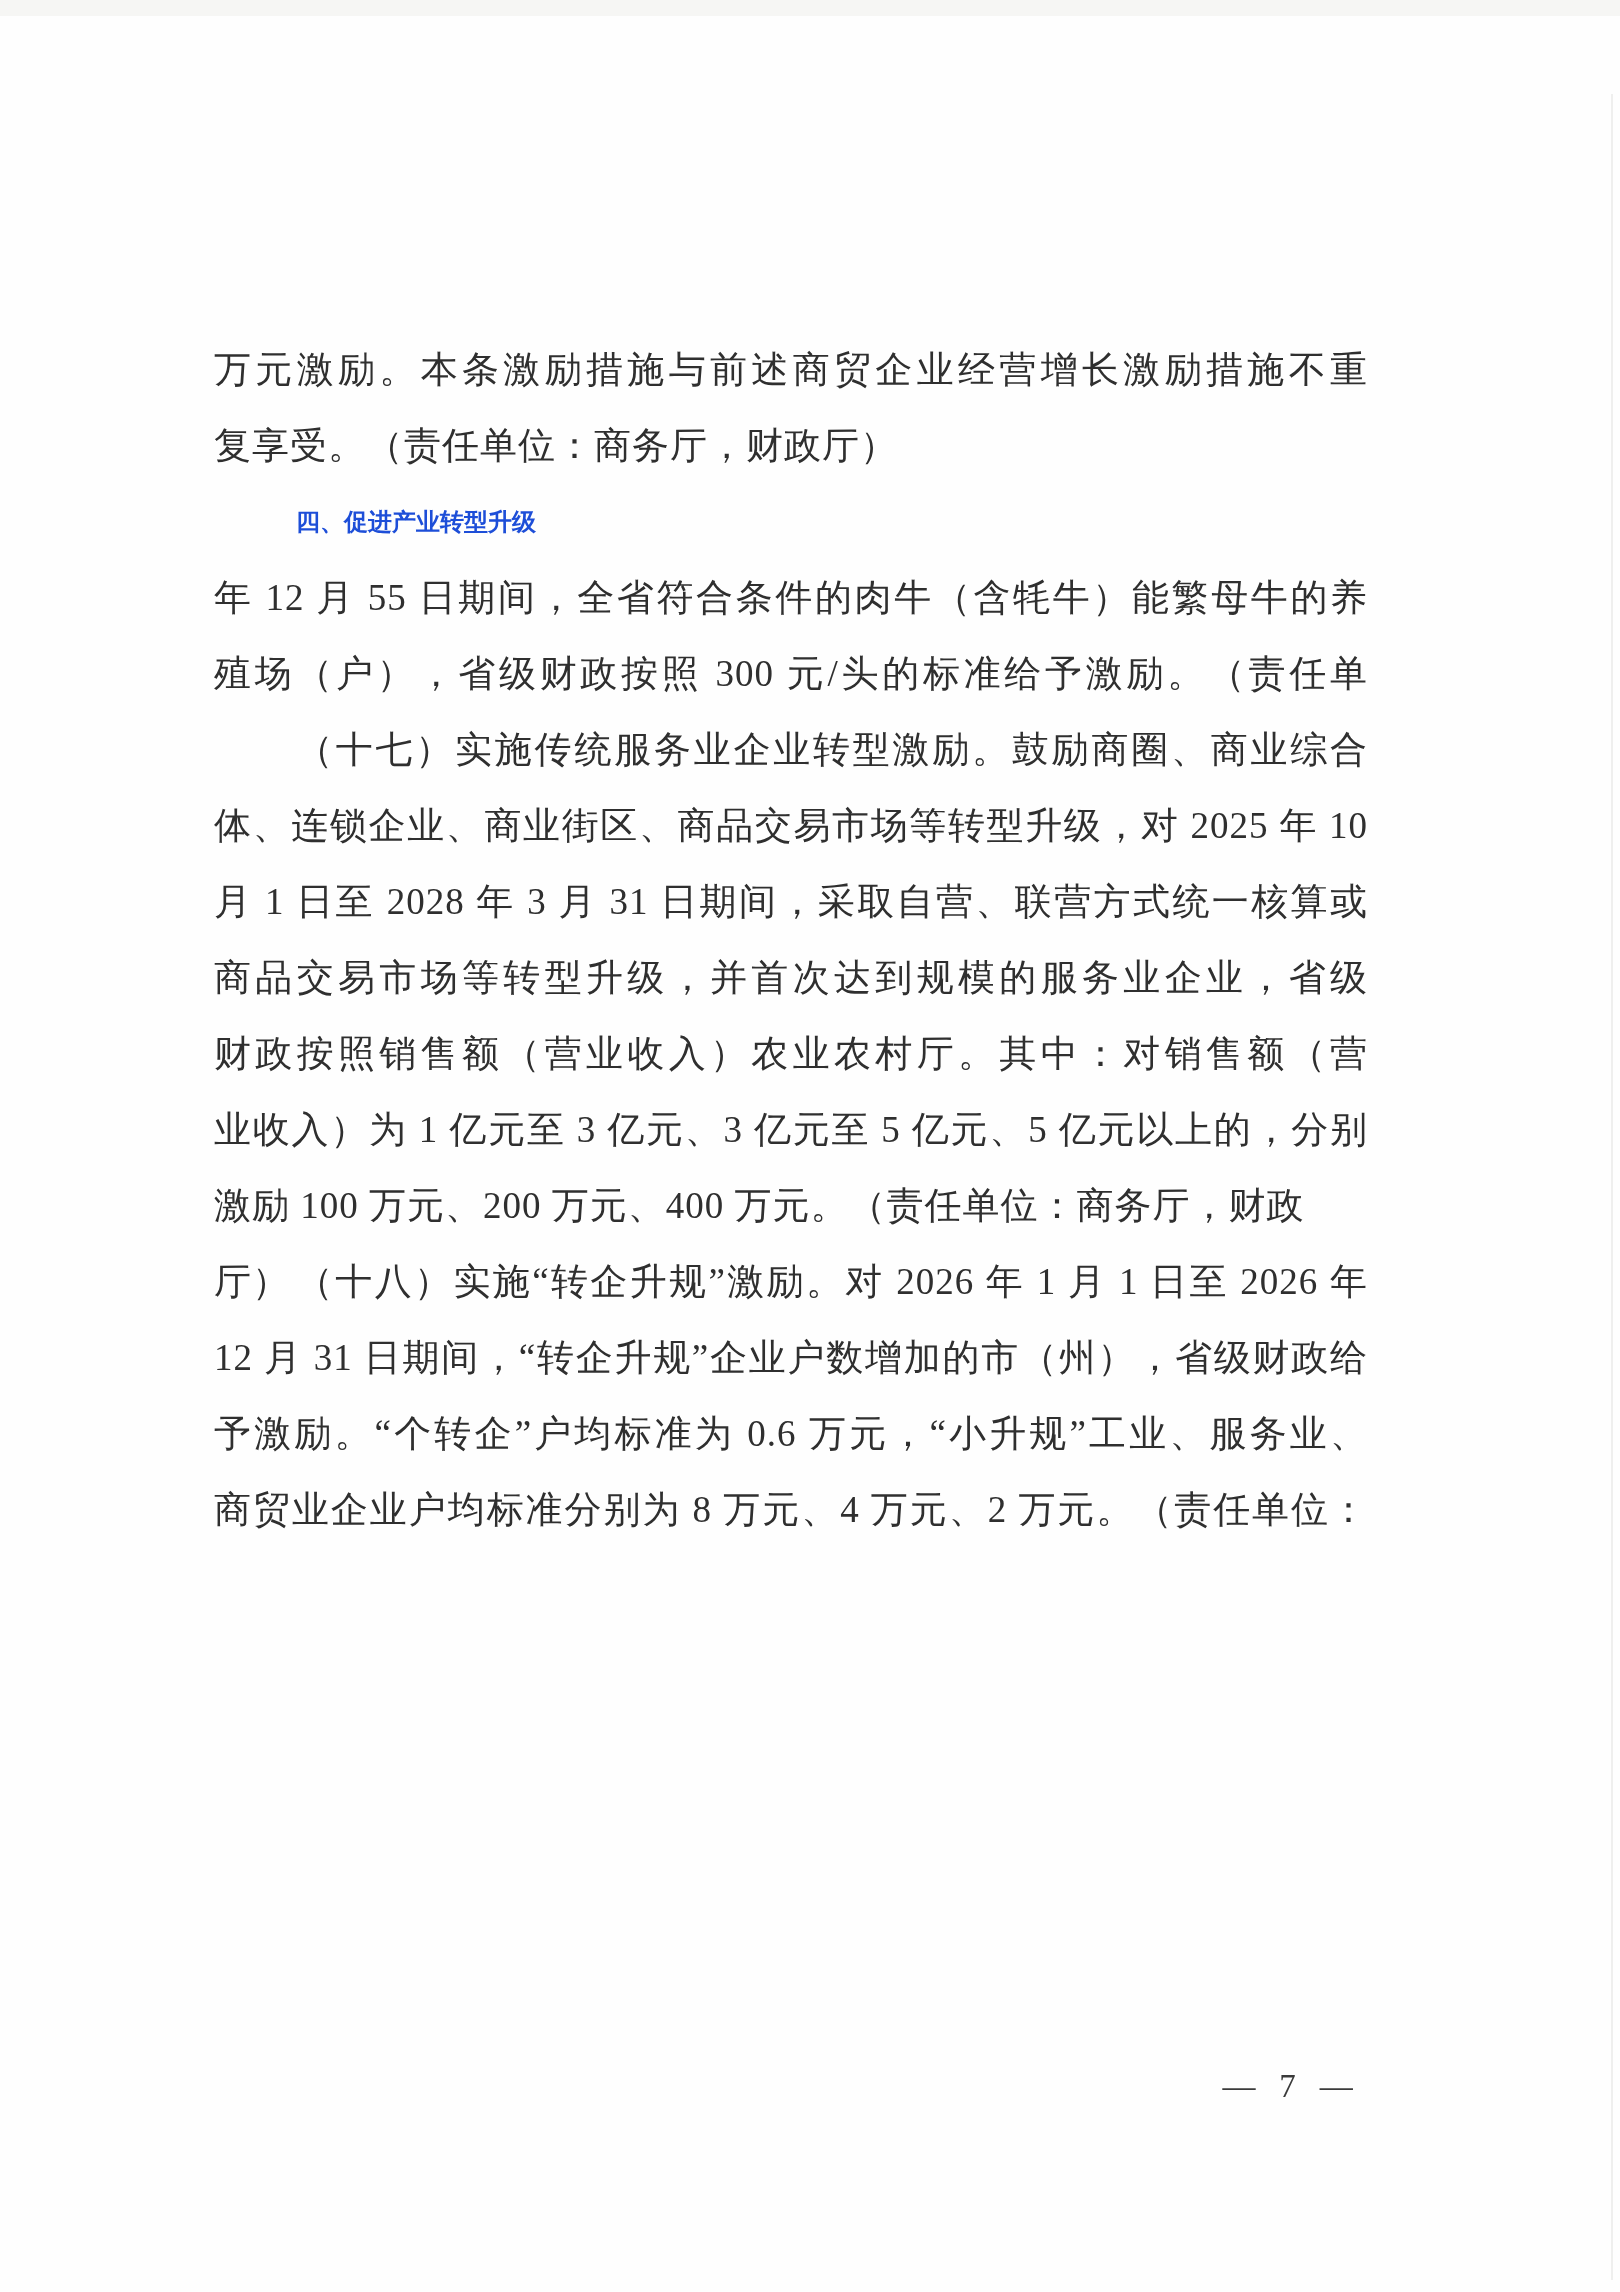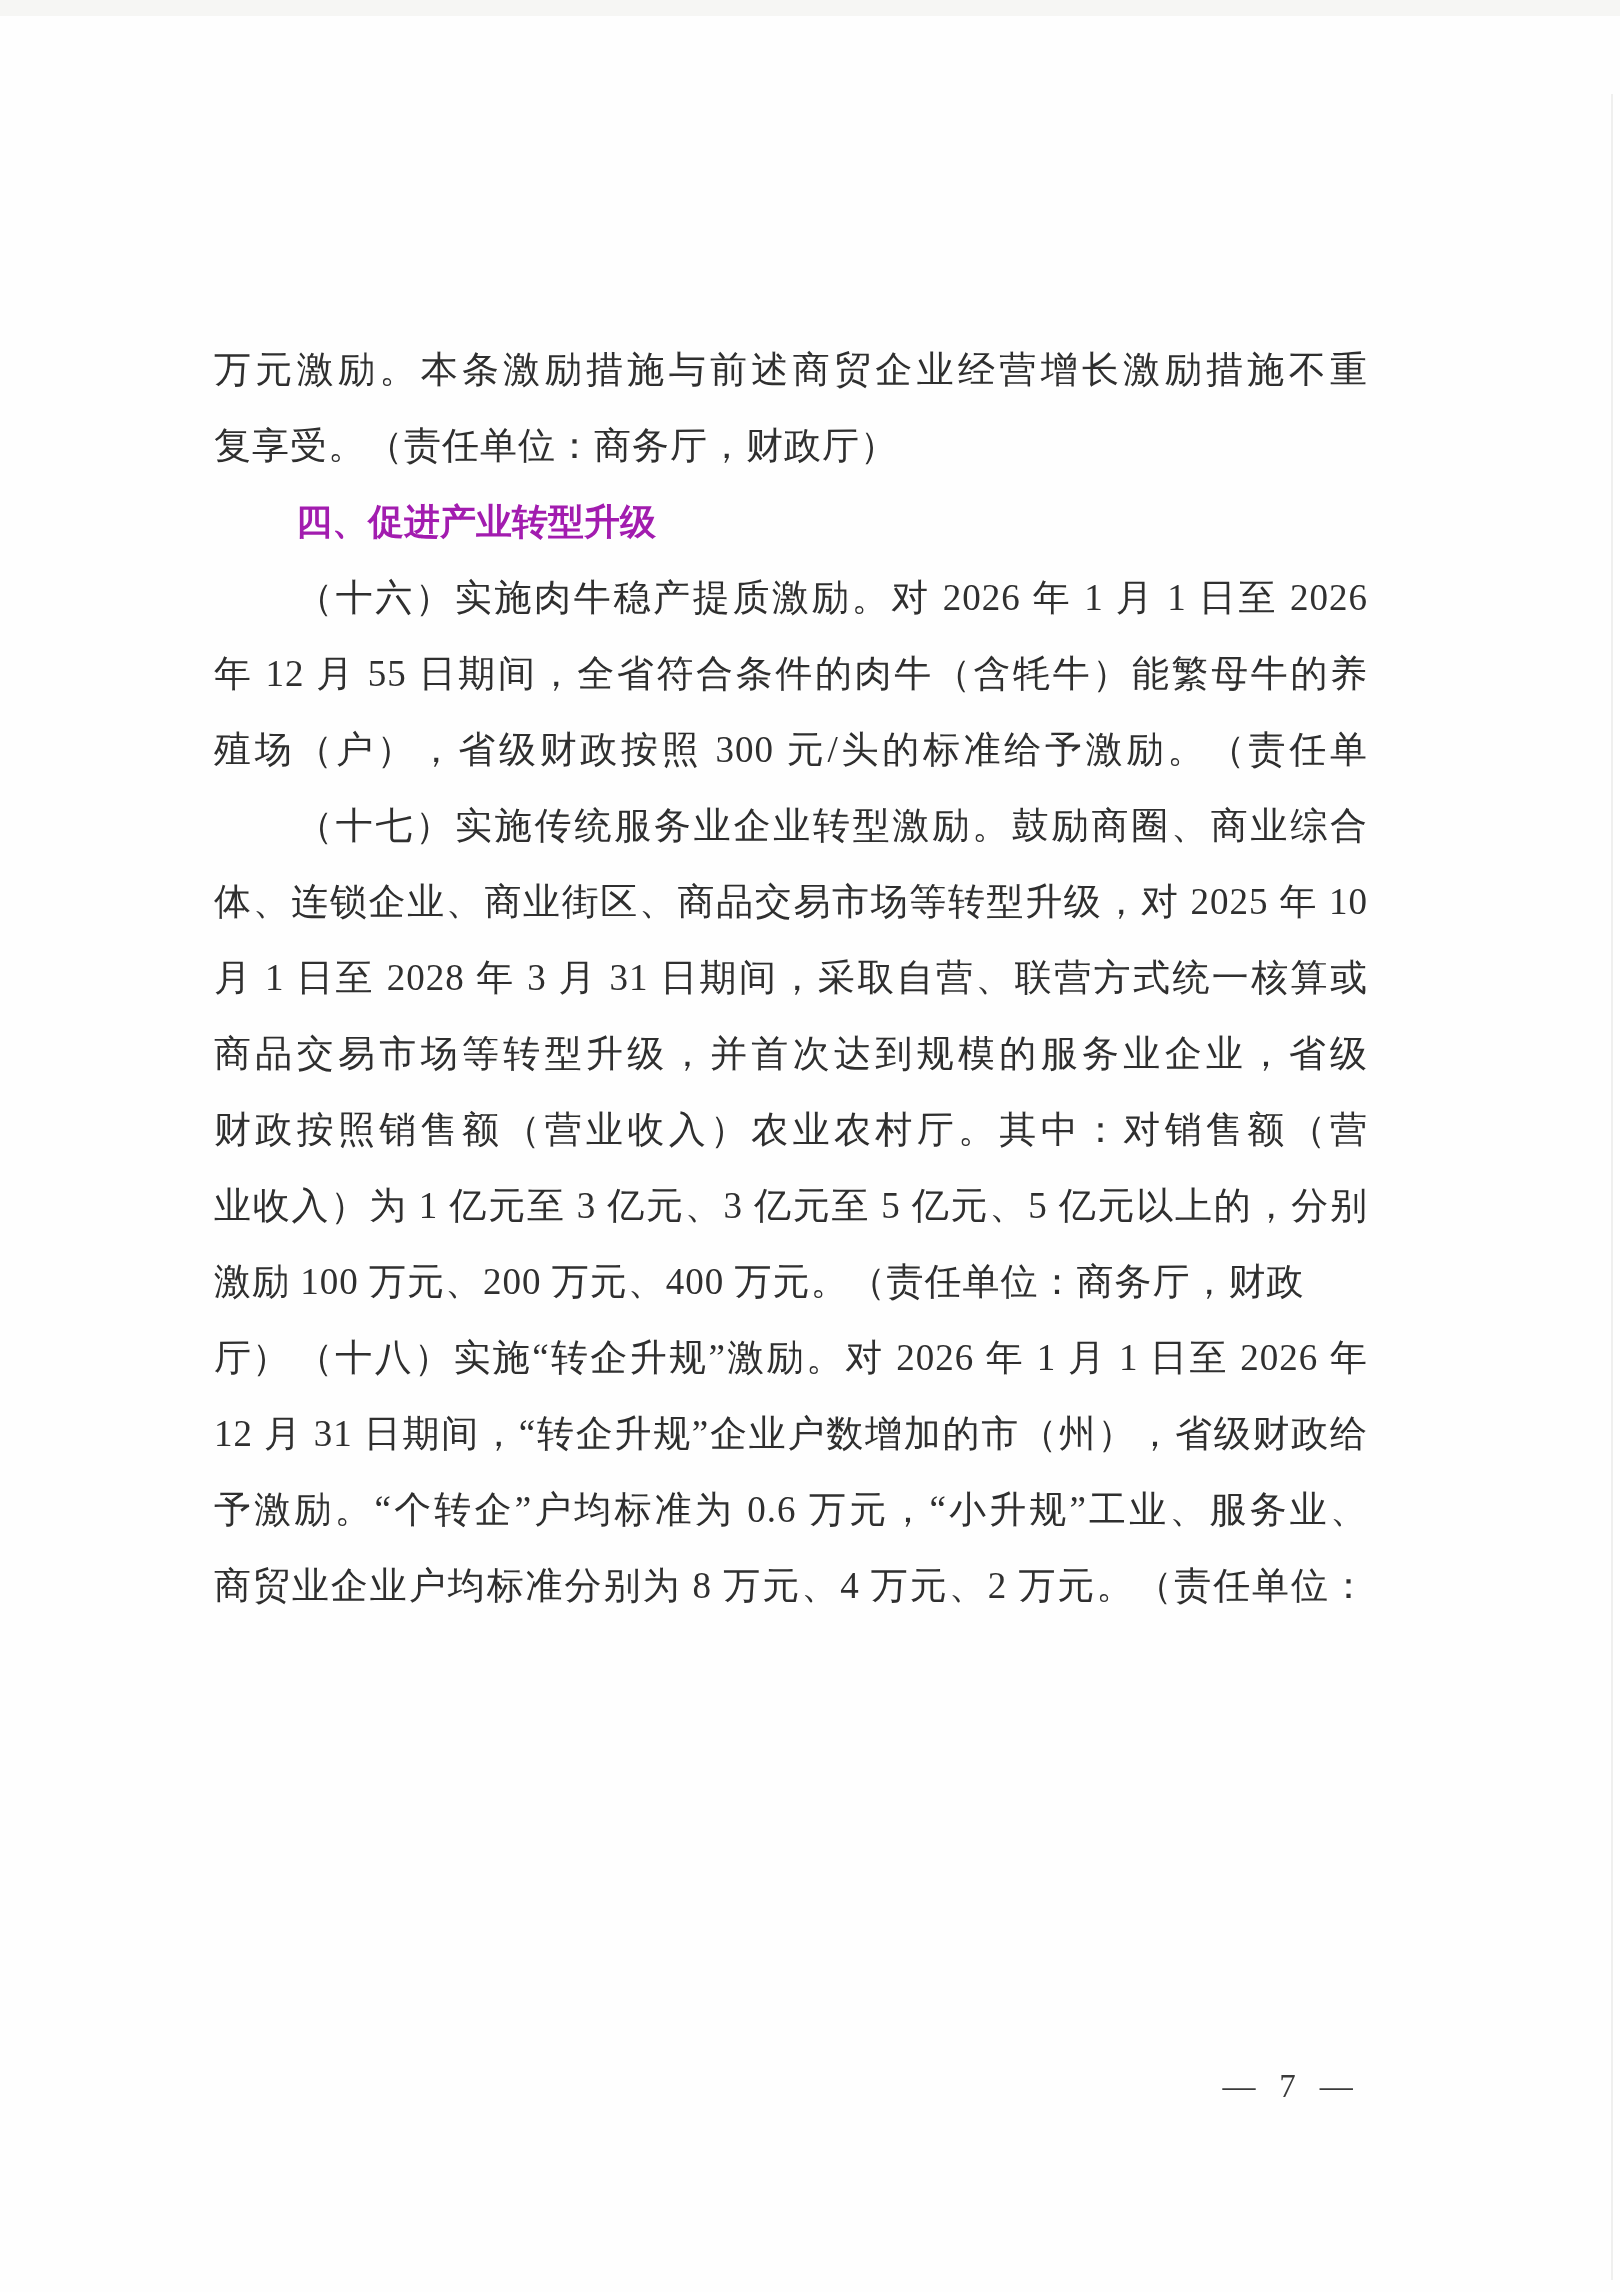--- a/index.html
+++ b/index.html
@@ -34,23 +34,23 @@
   .justify {
     text-align: justify;
     text-align-last: justify;
   }
   .indent {
     text-indent: 82px;
   }
   .heading {
     font-family: Liberation Serif, serif;
     font-weight: bold;
-    font-size: 36px;
+    font-size: 24px;
     letter-spacing: 0px;
-    color: #a21caf;
+    color: #1d4ed8;
   }
   .footer {
     position: absolute;
     top: 2052px;
     left: 1179px;
     width: 225px;
     text-align: center;
     font-size: 33px;
     letter-spacing: 7.8px;
     color: #3a3a3a;
@@ -66,21 +66,20 @@
 </style>
 </head>
 <body>
 
 <div class="page">
 
   <div class="text-block">
     <div class="line justify">万元激励。本条激励措施与前述商贸企业经营增长激励措施不重</div>
     <div class="line">复享受。（责任单位：商务厅，财政厅）</div>
     <div class="line heading indent">四、促进产业转型升级</div>
-    <div class="line justify indent">（十六）实施肉牛稳产提质激励。对 2026 年 1 月 1 日至 2026</div>
     <div class="line justify">年 12 月 55 日期间，全省符合条件的肉牛（含牦牛）能繁母牛的养</div>
     <div class="line justify">殖场（户），省级财政按照 300 元/头的标准给予激励。（责任单</div>
     <div class="line justify indent">（十七）实施传统服务业企业转型激励。鼓励商圈、商业综合</div>
     <div class="line justify">体、连锁企业、商业街区、商品交易市场等转型升级，对 2025 年 10</div>
     <div class="line justify">月 1 日至 2028 年 3 月 31 日期间，采取自营、联营方式统一核算或</div>
     <div class="line justify">商品交易市场等转型升级，并首次达到规模的服务业企业，省级</div>
     <div class="line justify">财政按照销售额（营业收入）农业农村厅。其中：对销售额（营</div>
     <div class="line justify">业收入）为 1 亿元至 3 亿元、3 亿元至 5 亿元、5 亿元以上的，分别</div>
     <div class="line">激励 100 万元、200 万元、400 万元。（责任单位：商务厅，财政厅）</div>
     <div class="line justify indent">（十八）实施“转企升规”激励。对 2026 年 1 月 1 日至 2026 年</div>

